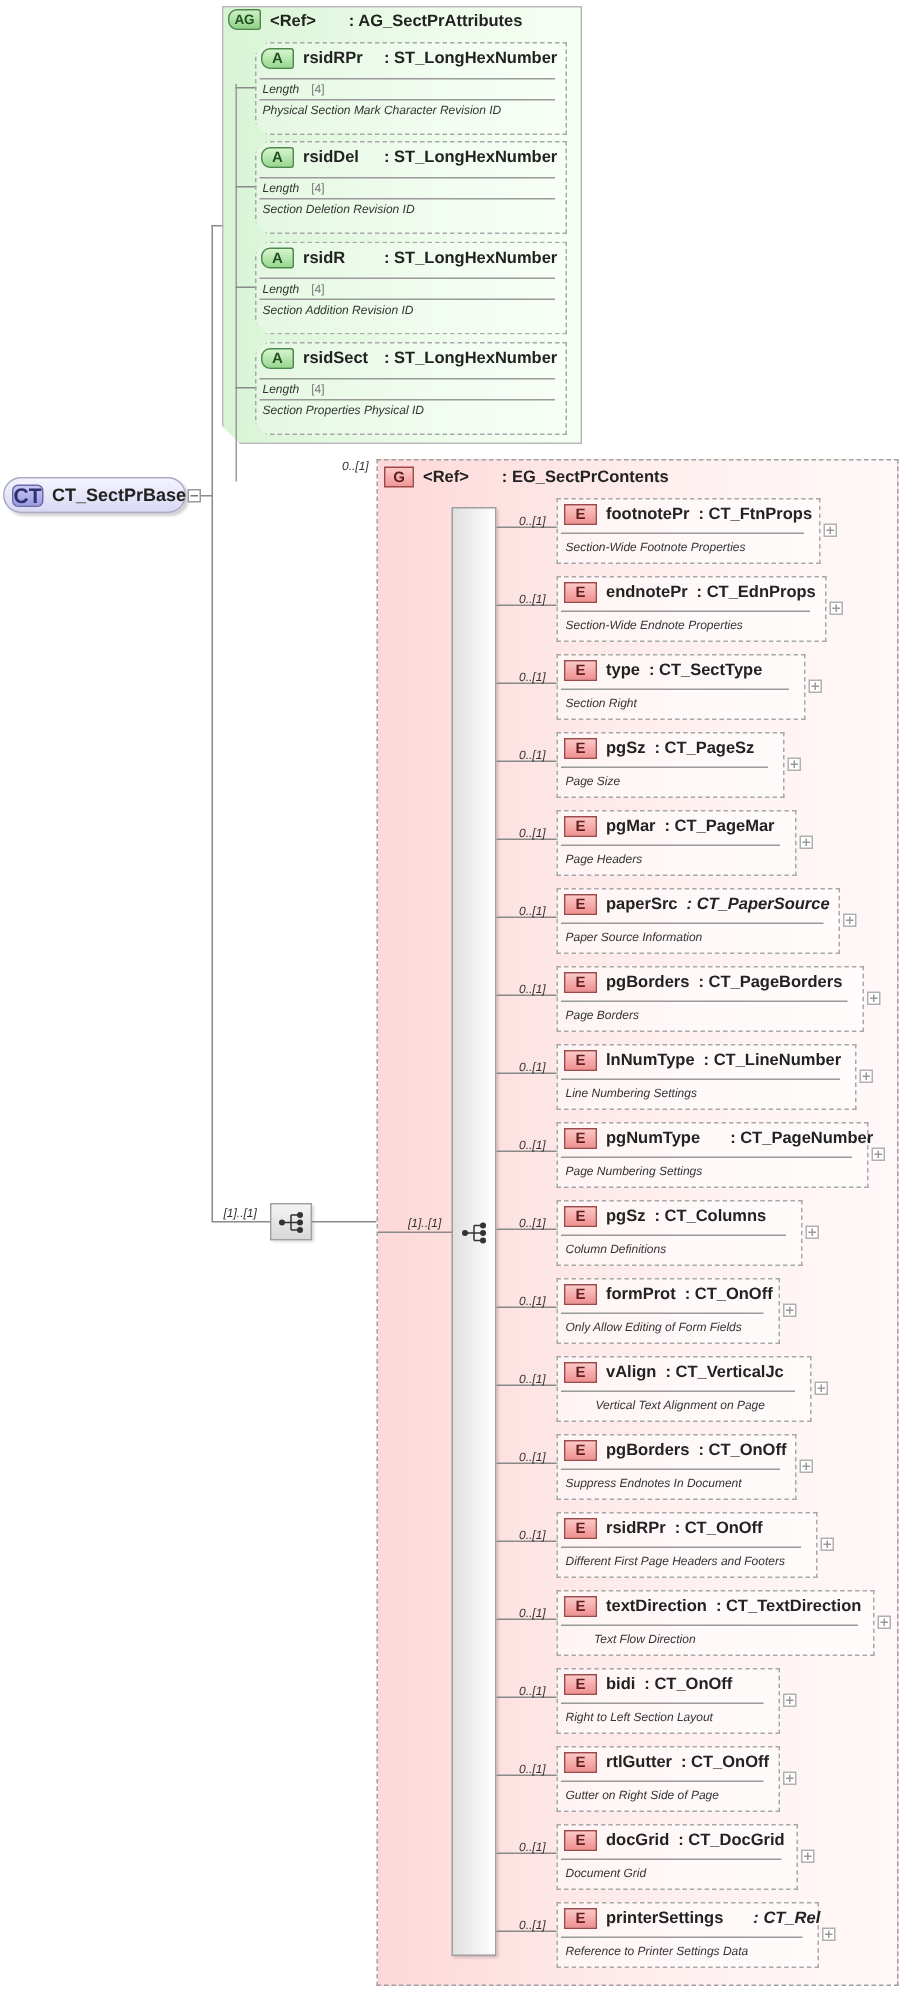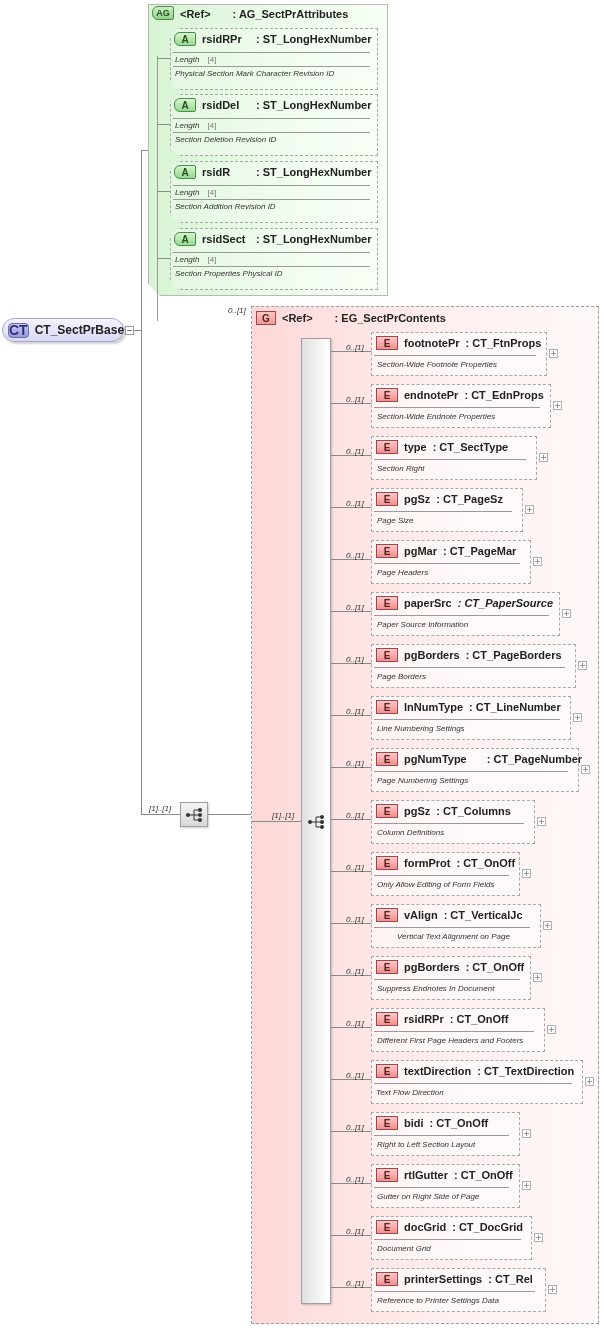--- a/index.html
+++ b/index.html
@@ -343,21 +343,21 @@
     <div class="expand-btn" style="left:547px;top:1025px;"></div>
     <div class="line-h" style="left:331px;top:1079px;width:41px;"></div>
     <div class="card-label" style="left:346px;top:1071px;">0..[1]</div>
     <div class="el-box" style="top:1060px;width:212px;"></div>
     <div class="el-head" style="left:376px;top:1064px;">
       <span class="e-badge">E</span>
       <span class="el-name">textDirection</span>
       <span class="el-type" style="margin-left:6px;">: CT_TextDirection</span>
     </div>
     <div class="el-sep" style="left:374px;top:1083px;width:198px;"></div>
-    <div class="el-desc" style="left:376px;top:1088px;">Text Flow Direction</div>
+    <div class="el-desc" style="left:396px;top:1088px;">Text Flow Direction</div>
     <div class="expand-btn" style="left:585px;top:1077px;"></div>
     <div class="line-h" style="left:331px;top:1131px;width:41px;"></div>
     <div class="card-label" style="left:346px;top:1123px;">0..[1]</div>
     <div class="el-box" style="top:1112px;width:149px;"></div>
     <div class="el-head" style="left:376px;top:1116px;">
       <span class="e-badge">E</span>
       <span class="el-name">bidi</span>
       <span class="el-type" style="margin-left:6px;">: CT_OnOff</span>
     </div>
     <div class="el-sep" style="left:374px;top:1135px;width:135px;"></div>
@@ -384,18 +384,18 @@
     </div>
     <div class="el-sep" style="left:374px;top:1239px;width:147px;"></div>
     <div class="el-desc" style="left:377px;top:1244px;">Document Grid</div>
     <div class="expand-btn" style="left:534px;top:1233px;"></div>
     <div class="line-h" style="left:331px;top:1287px;width:41px;"></div>
     <div class="card-label" style="left:346px;top:1279px;">0..[1]</div>
     <div class="el-box" style="top:1268px;width:175px;"></div>
     <div class="el-head" style="left:376px;top:1272px;">
       <span class="e-badge">E</span>
       <span class="el-name">printerSettings</span>
-      <span class="el-type" style="margin-left:6px;">: CT_Rel</span>
+      <span class="el-type" style="margin-left:20px;font-style:italic;">: CT_Rel</span>
     </div>
     <div class="el-sep" style="left:374px;top:1291px;width:161px;"></div>
     <div class="el-desc" style="left:377px;top:1296px;">Reference to Printer Settings Data</div>
     <div class="expand-btn" style="left:548px;top:1285px;"></div>
   </div>
 
 </body></html>

